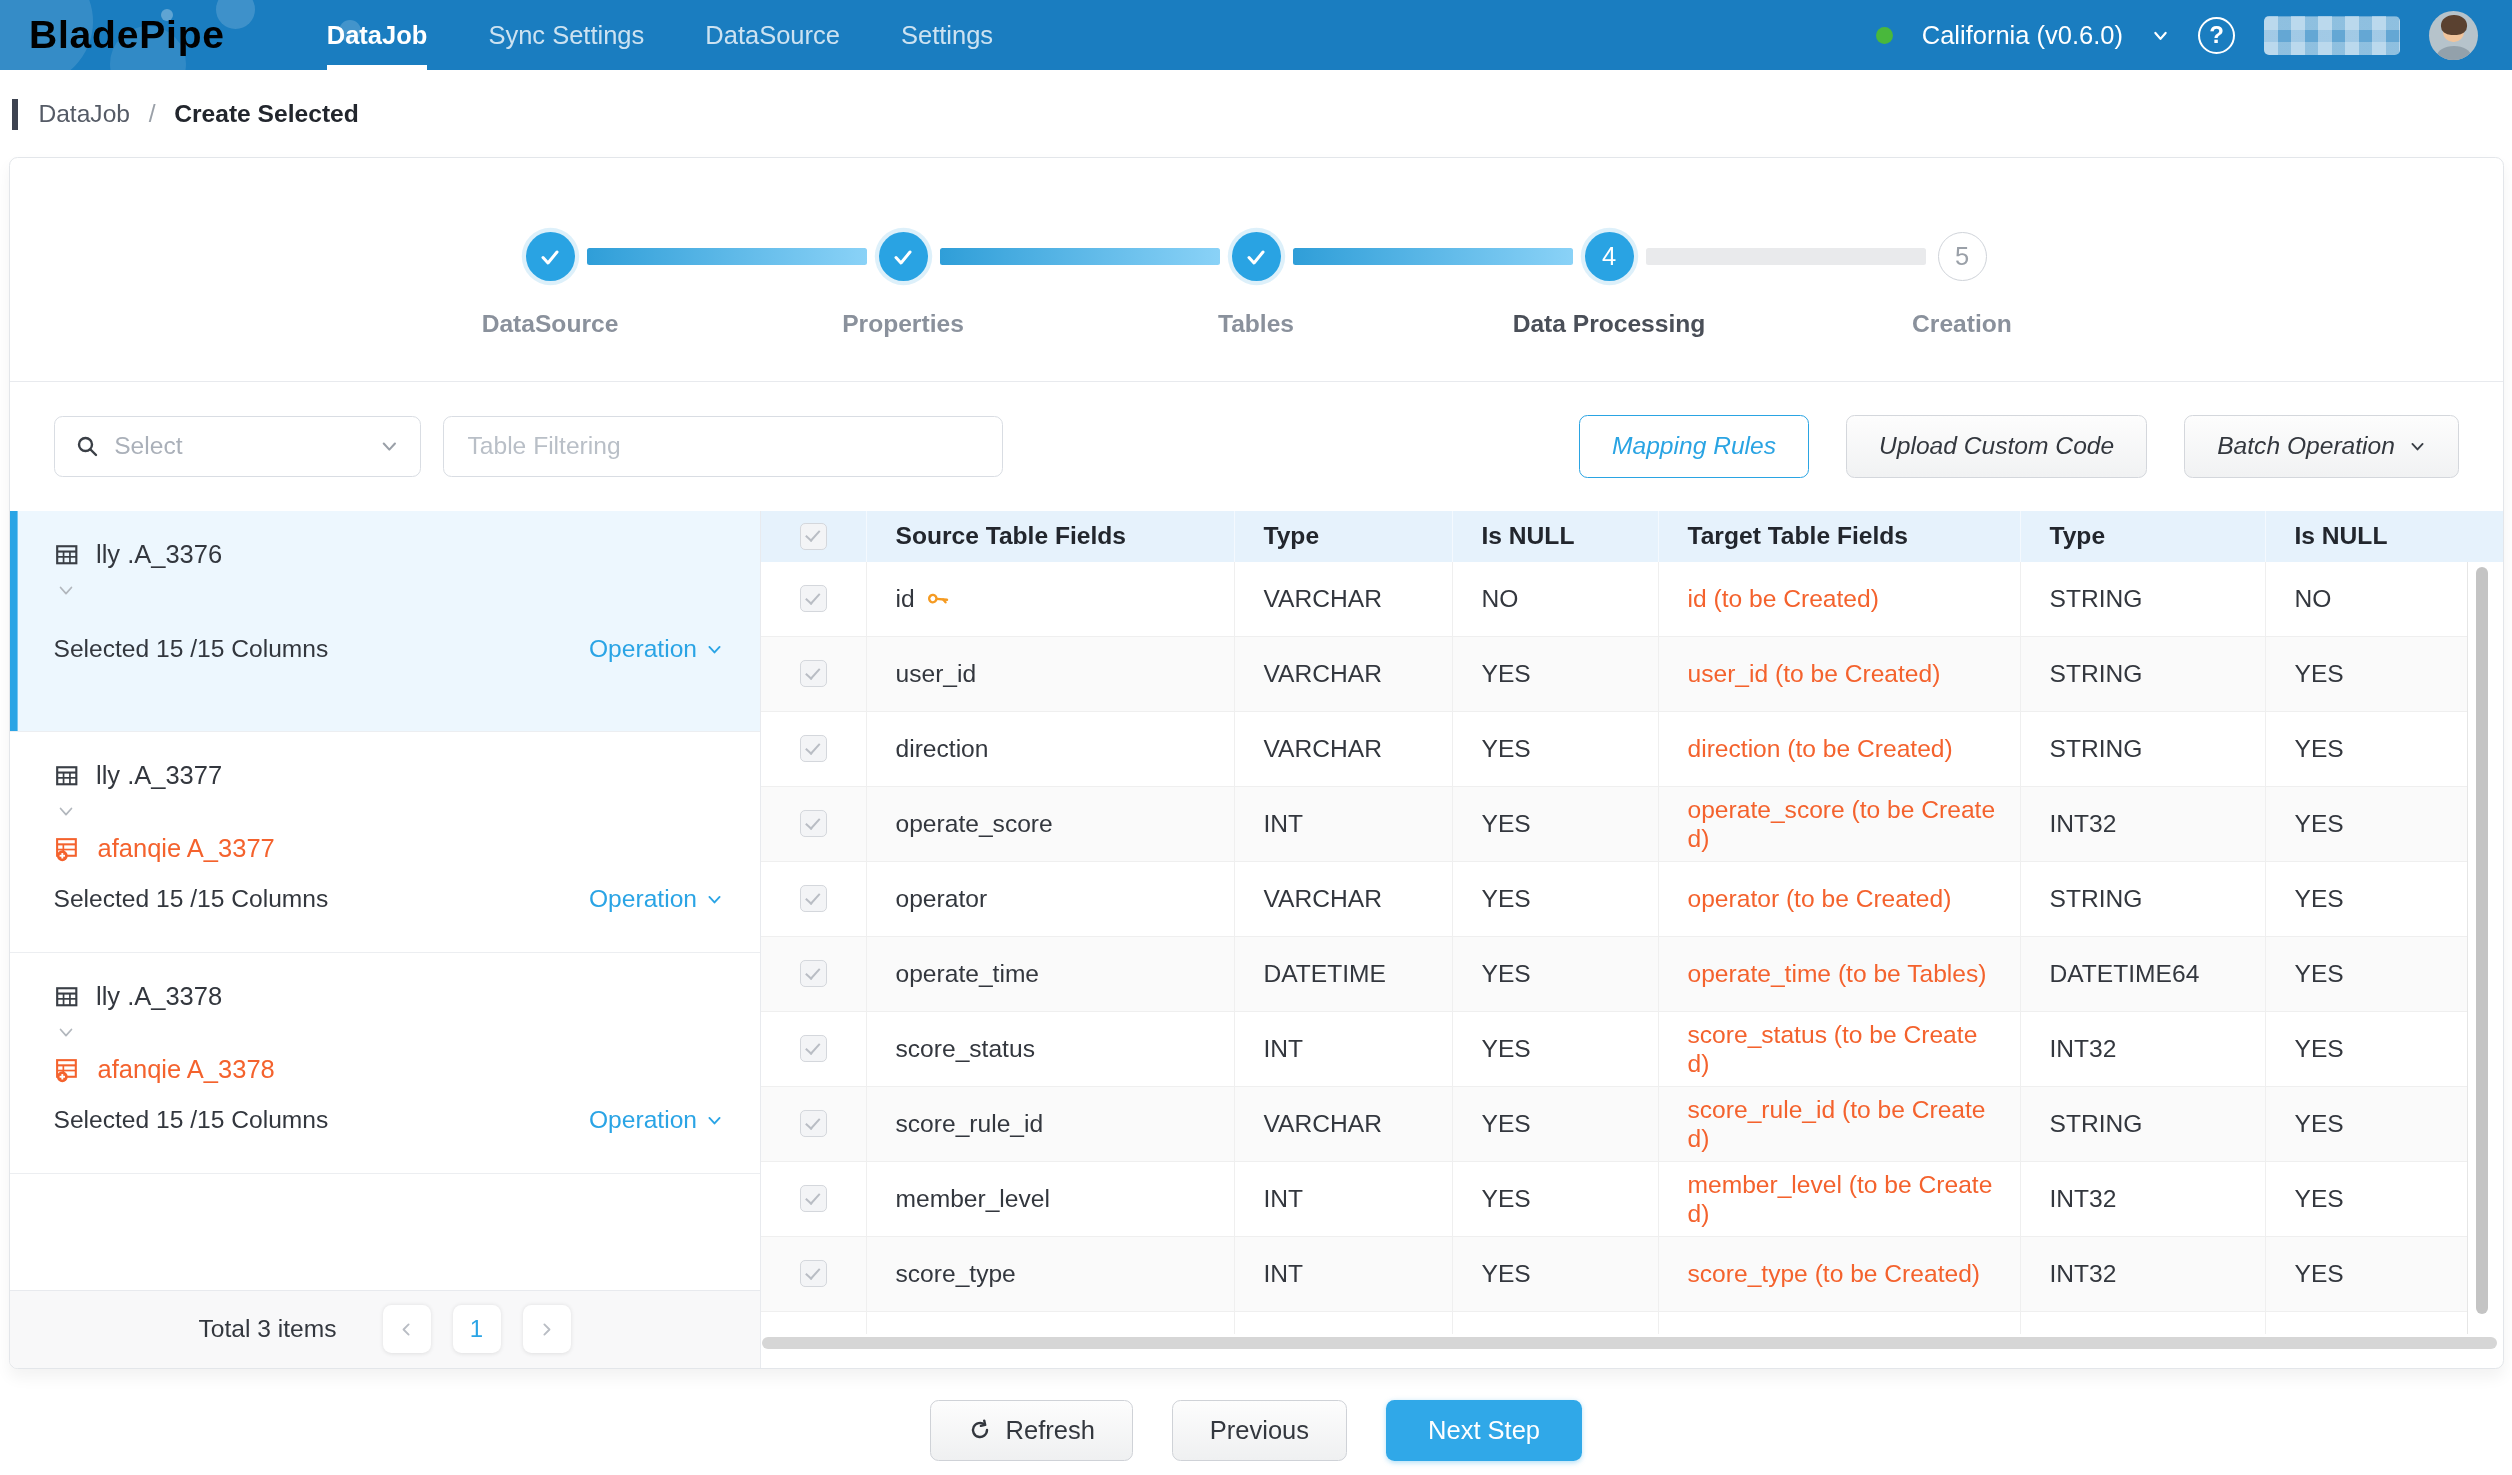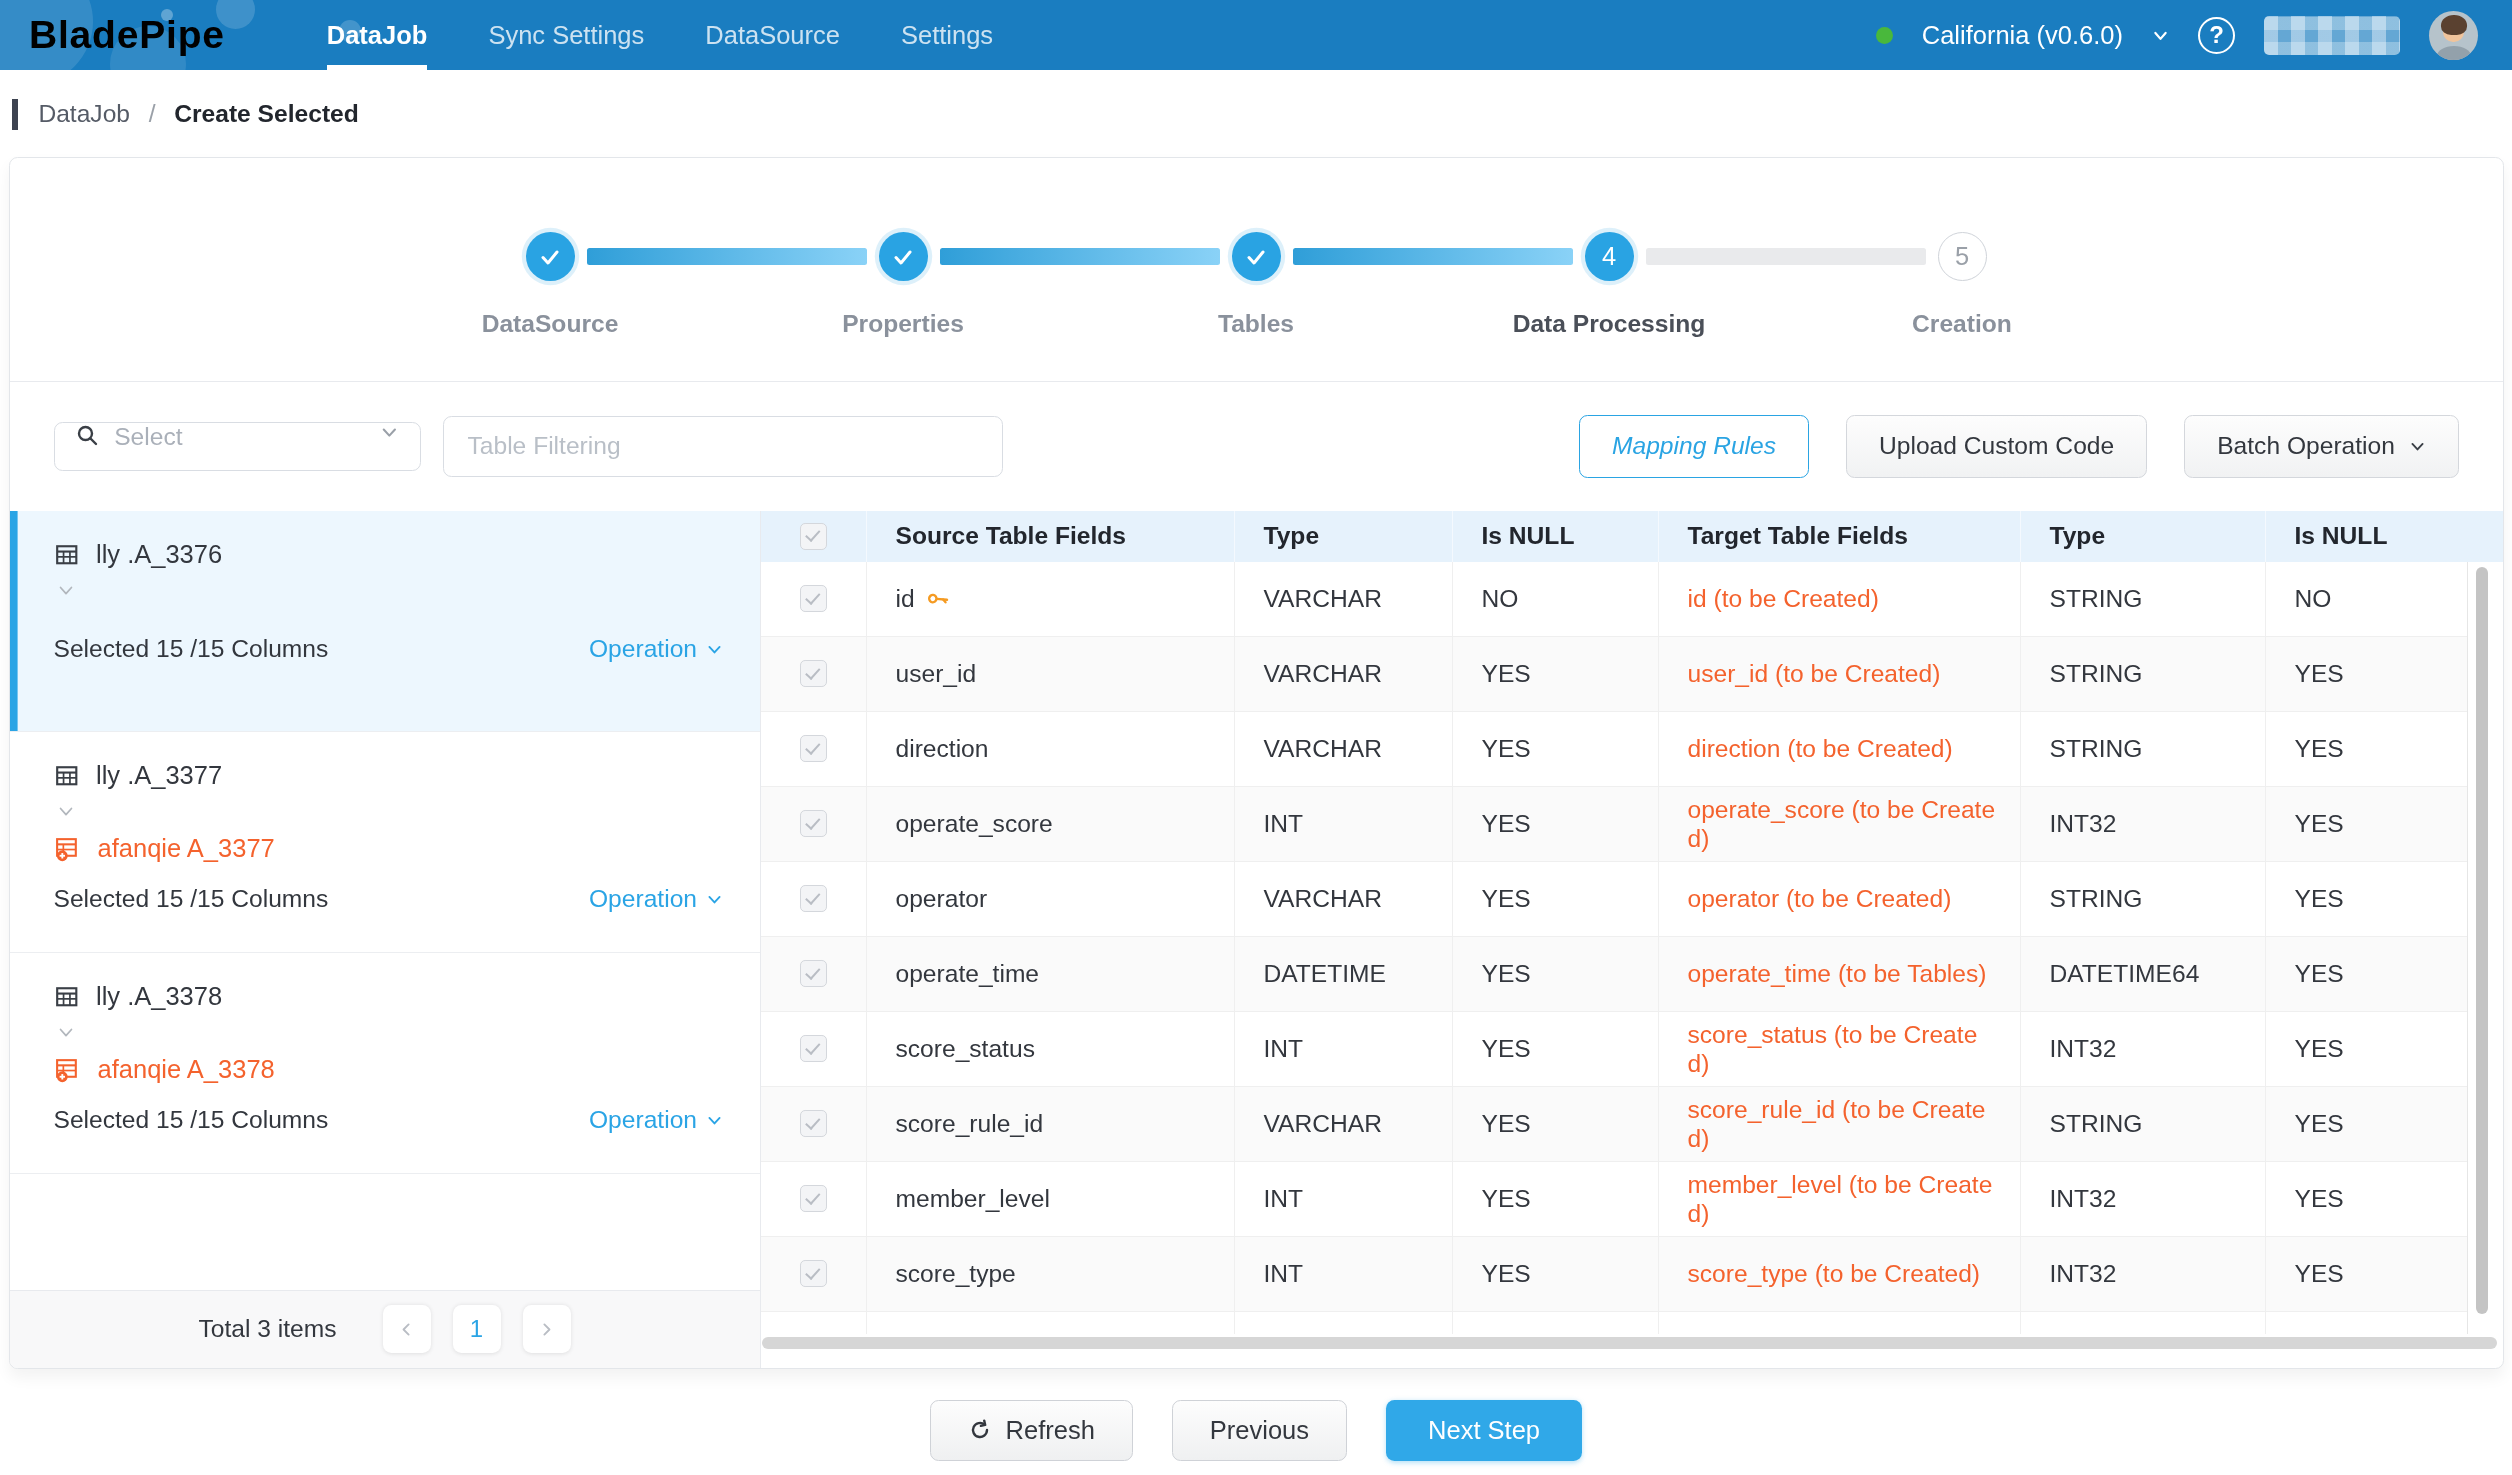--- a/index.html
+++ b/index.html
@@ -55,31 +55,31 @@
   .step-circle.active { font-size:25.5px; color:#ffffff; }
   .step-circle.pending { background:#ffffff; border:1.7px solid #cfd3d9; color:#9aa0a8; font-size:25.5px; }
   .step-label { position:absolute; top:78px; left:50%; transform:translateX(-50%); width:306px; text-align:center;
     font-size:24.6px; font-weight:bold; color:#8a919c; white-space:nowrap; }
   .step-label.current { color:#4a4f58; }
   .step-bar { width:280px; height:17px; margin:0 12px; border-radius:2.5px; background:linear-gradient(90deg,#2f9ed8 0%,#8ad2f7 100%); }
   .step-bar.gray { background:#e9eaec; }
 
   
   .toolbar-section { height:129px; display:flex; align-items:center; padding:0 44px; }
-  .select-box { width:367px; height:49px; border:0.8px solid #d9dde3; border-radius:8.5px; display:flex; 
+  .select-box { width:367px; height:61px; border:0.8px solid #d9dde3; border-radius:8.5px; display:flex; align-items:center;
     padding:0 20.4px; gap:15.3px; cursor:pointer; }
   .select-box .ph { font-size:24.6px; color:#aab0b9; flex:1; }
   .filter-input { width:560px; height:61px; border:0.8px solid #d9dde3; border-radius:8.5px; margin-left:22px;
     font-size:24.6px; color:#2b2f36; padding:0 24px; outline:none; }
   .filter-input::placeholder { color:#b9bfc7; }
   .toolbar-spacer { flex:1; }
   .btn { height:63px; border-radius:8.5px; display:flex; align-items:center; justify-content:center;
     font-size:24.6px; cursor:pointer; white-space:nowrap; }
   .btn-outline-blue { padding:0 32px; background:#ffffff; border:1.7px solid #2aa4e3; color:#2aa4e3;font-style:italic; }
-  .btn-plain { padding:0 32px; background:linear-gradient(#fdfdfd,#f1f2f3); border:0.8px solid #d4d7dc; color:#33373e; }
+  .btn-plain { padding:0 32px; background:linear-gradient(#fdfdfd,#f1f2f3); border:0.8px solid #d4d7dc; color:#33373e;font-style:italic; }
   .btn-plain + .btn-plain, .btn-plain { margin-left:37px; }
   .btn .bchev { margin-left:13.6px; width:17px; height:17px; }
 
   
   .content { flex:1; display:flex; min-height:0; }
   .left-panel { width:751px; flex:none; border-right:0.8px solid #e8eaee; display:flex; flex-direction:column; }
   .panel-item { height:221px; border-bottom:0.8px solid #eceef1; padding:29px 37px 0 44px; position:relative; cursor:pointer; background:#ffffff; }
   .panel-item.active { background:#edf7fe; box-shadow:inset 7.6px 0 0 #2aa4e5; }
   .pi-row { display:flex; align-items:center; gap:17px; }
   .pi-src { font-size:25.5px; color:#33373e; }

